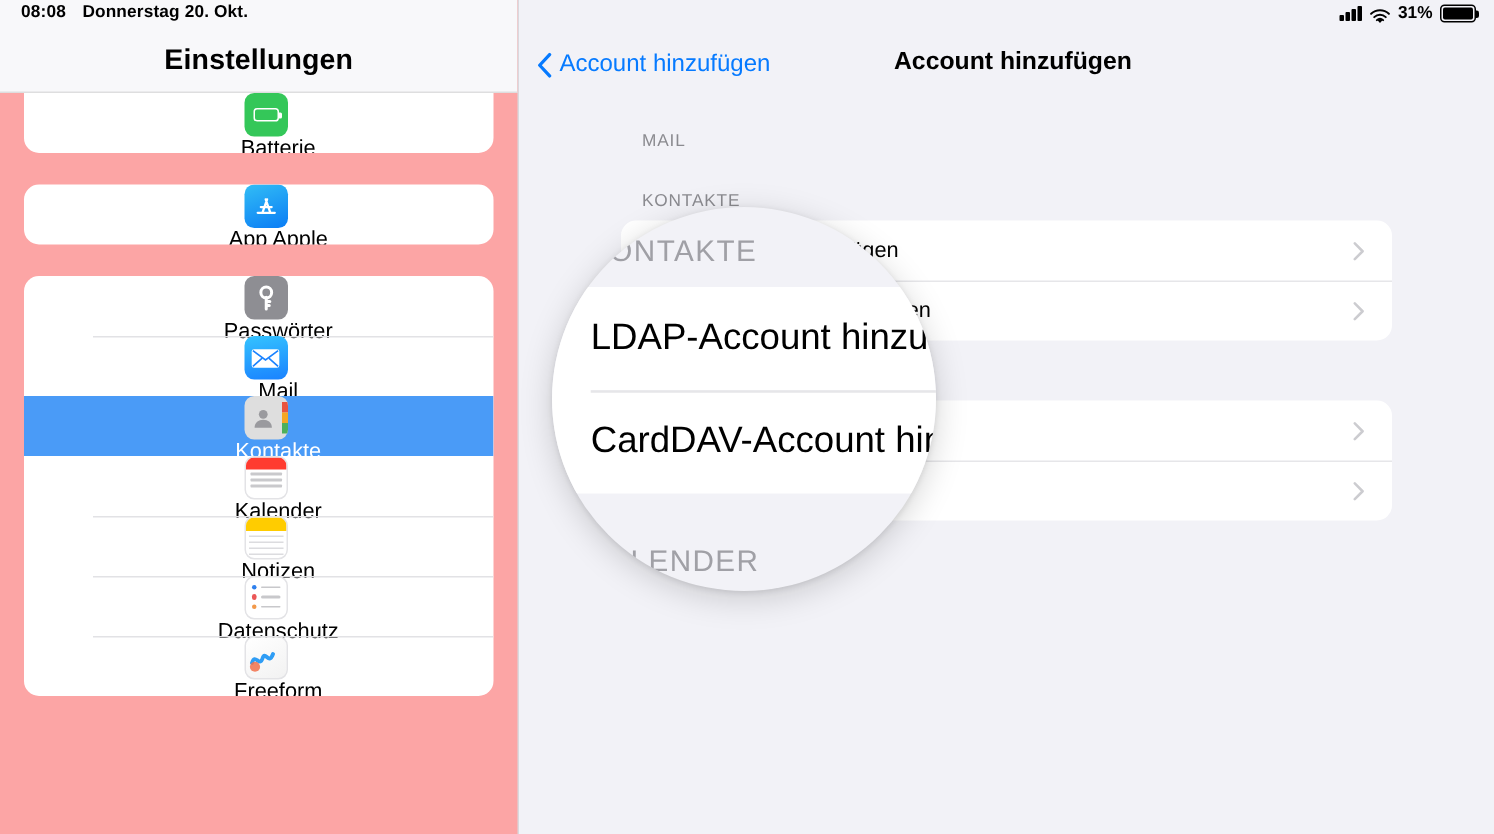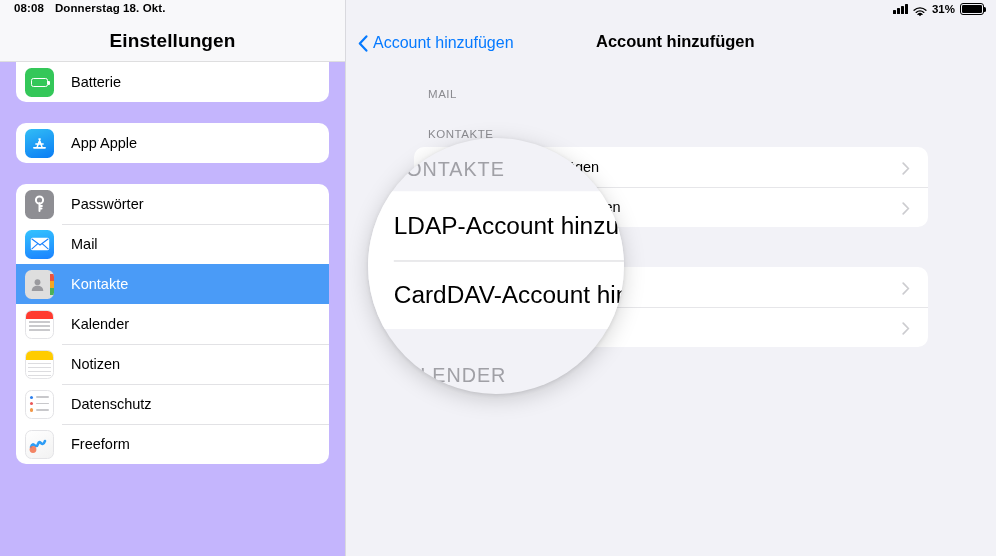--- a/index.html
+++ b/index.html
@@ -47,21 +47,21 @@
   }
   .batt::after {
     content:""; position:absolute; right:-3.2px; top:3.2px;
     width: 2px; height: 5px; background:#000; border-radius: 0 1.5px 1.5px 0;
   }
   .batt > i { display:block; height: 100%; width: 100%; background:#000; border-radius: 1.3px; }
 
   
   #sidebar {
     width: 346px; height: 556px;
-    background: #c4b5fd;
+    background: #fca5a5;
     border-right: 1px solid #d9d9de;
     position: relative;
     overflow: hidden;
     flex: 0 0 346px;
   }
   #sidebar-header {
     height: 62px;
     background: #f8f8fa;
     border-bottom: 1px solid #dededf;
     display: flex; align-items: flex-end; justify-content: center;
@@ -75,20 +75,21 @@
     border-radius: 10px;
     overflow: hidden;
     margin-bottom: 21px;
   }
   .card.first { border-radius: 0 0 10px 10px; margin-top: 0; }
   .srow {
     height: 40px;
     display: flex; align-items: center;
     padding-left: 9px;
     position: relative;
+    flex-direction: column;
   }
   .srow.selected { background: #4a9bf7; }
   .srow + .srow::before {
     content: ""; position: absolute; left: 46px; right: 0; top: 0;
     height: 1px; background: #e2e2e5;
   }
   .srow.selected::before, .srow.selected + .srow::before { background: transparent; }
   .sicon {
     width: 29px; height: 29px; border-radius: 6.5px;
     flex: 0 0 29px;
@@ -202,21 +203,21 @@
   #lens-inner .rrow { height: 40px; }
 </style>
 </head>
 <body>
 
 <div id="screen">
 
   <div id="statusbar">
     <div class="sb-left">
       <span>08:08</span>
-      <span>Donnerstag 18. Okt.</span>
+      <span>Donnerstag 20. Okt.</span>
     </div>
     <div class="sb-right">
       <span class="sig">
           <i></i>
           <i></i>
           <i></i>
           <i></i>
         </span>
       <span class="wifi">
         <svg viewBox="0 0 16 12" width="14" height="11">

